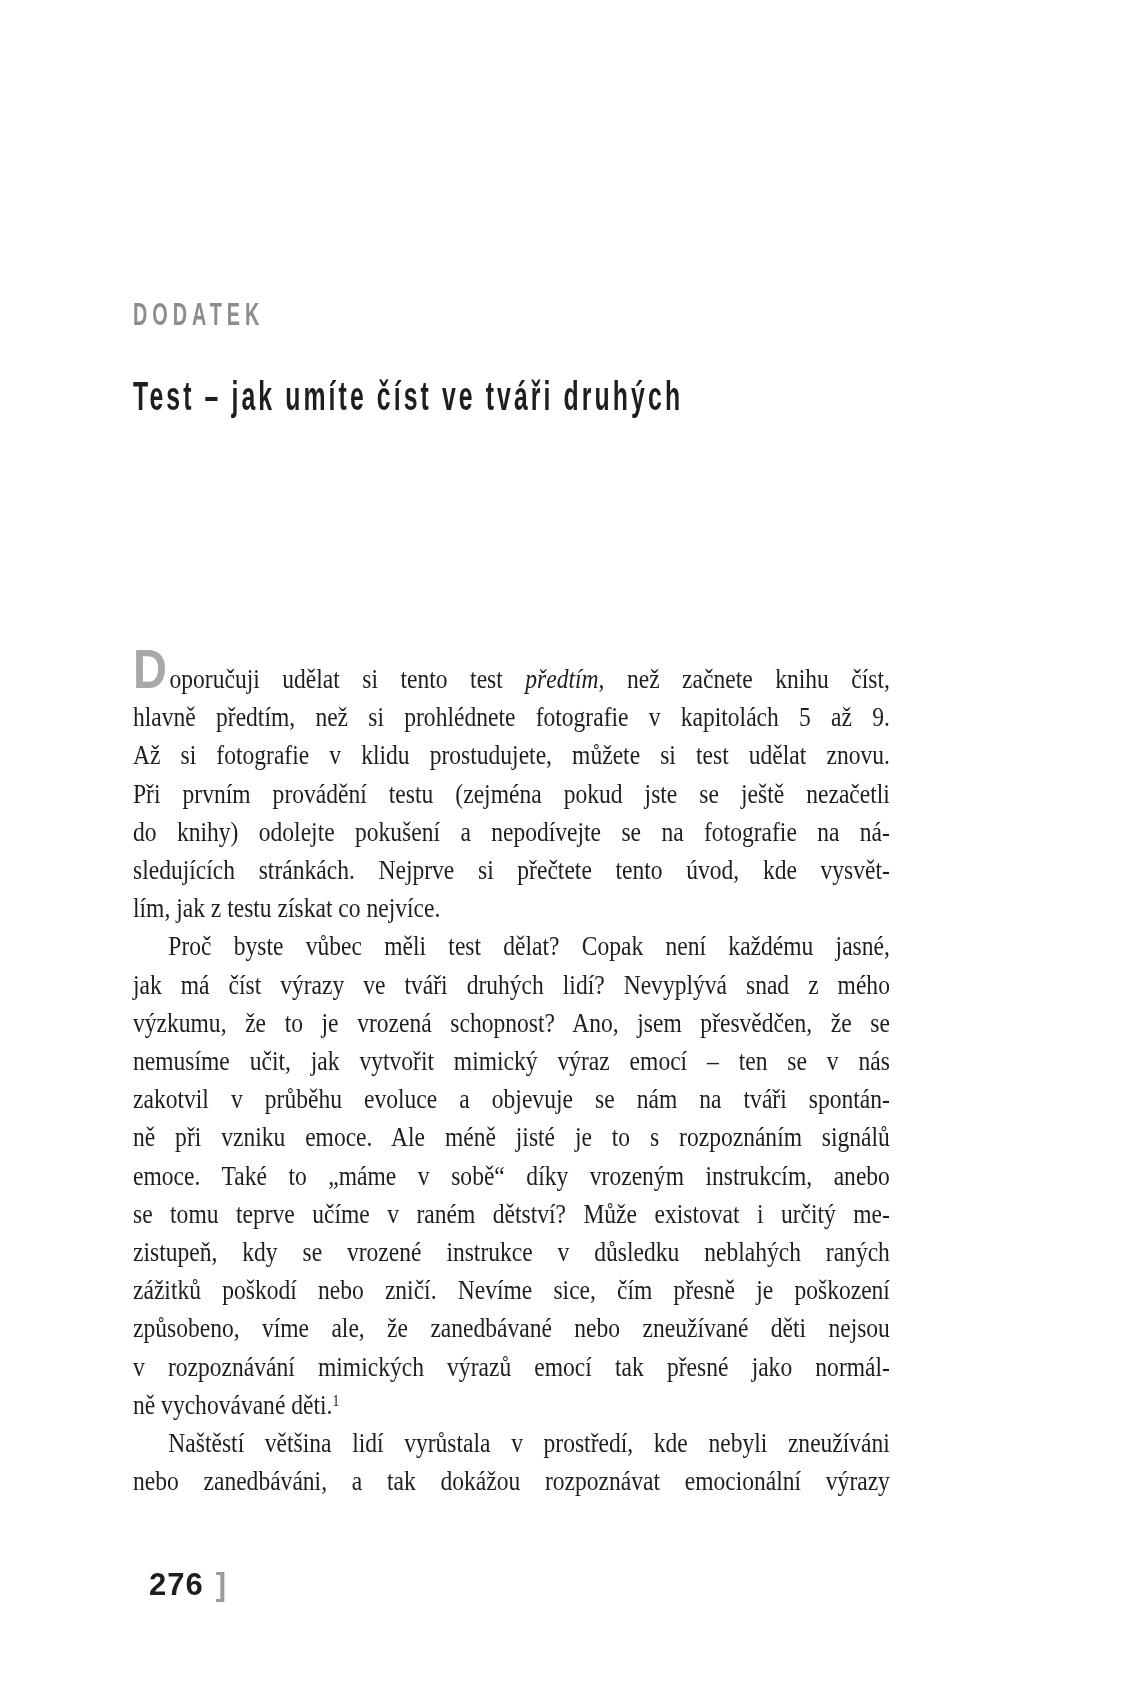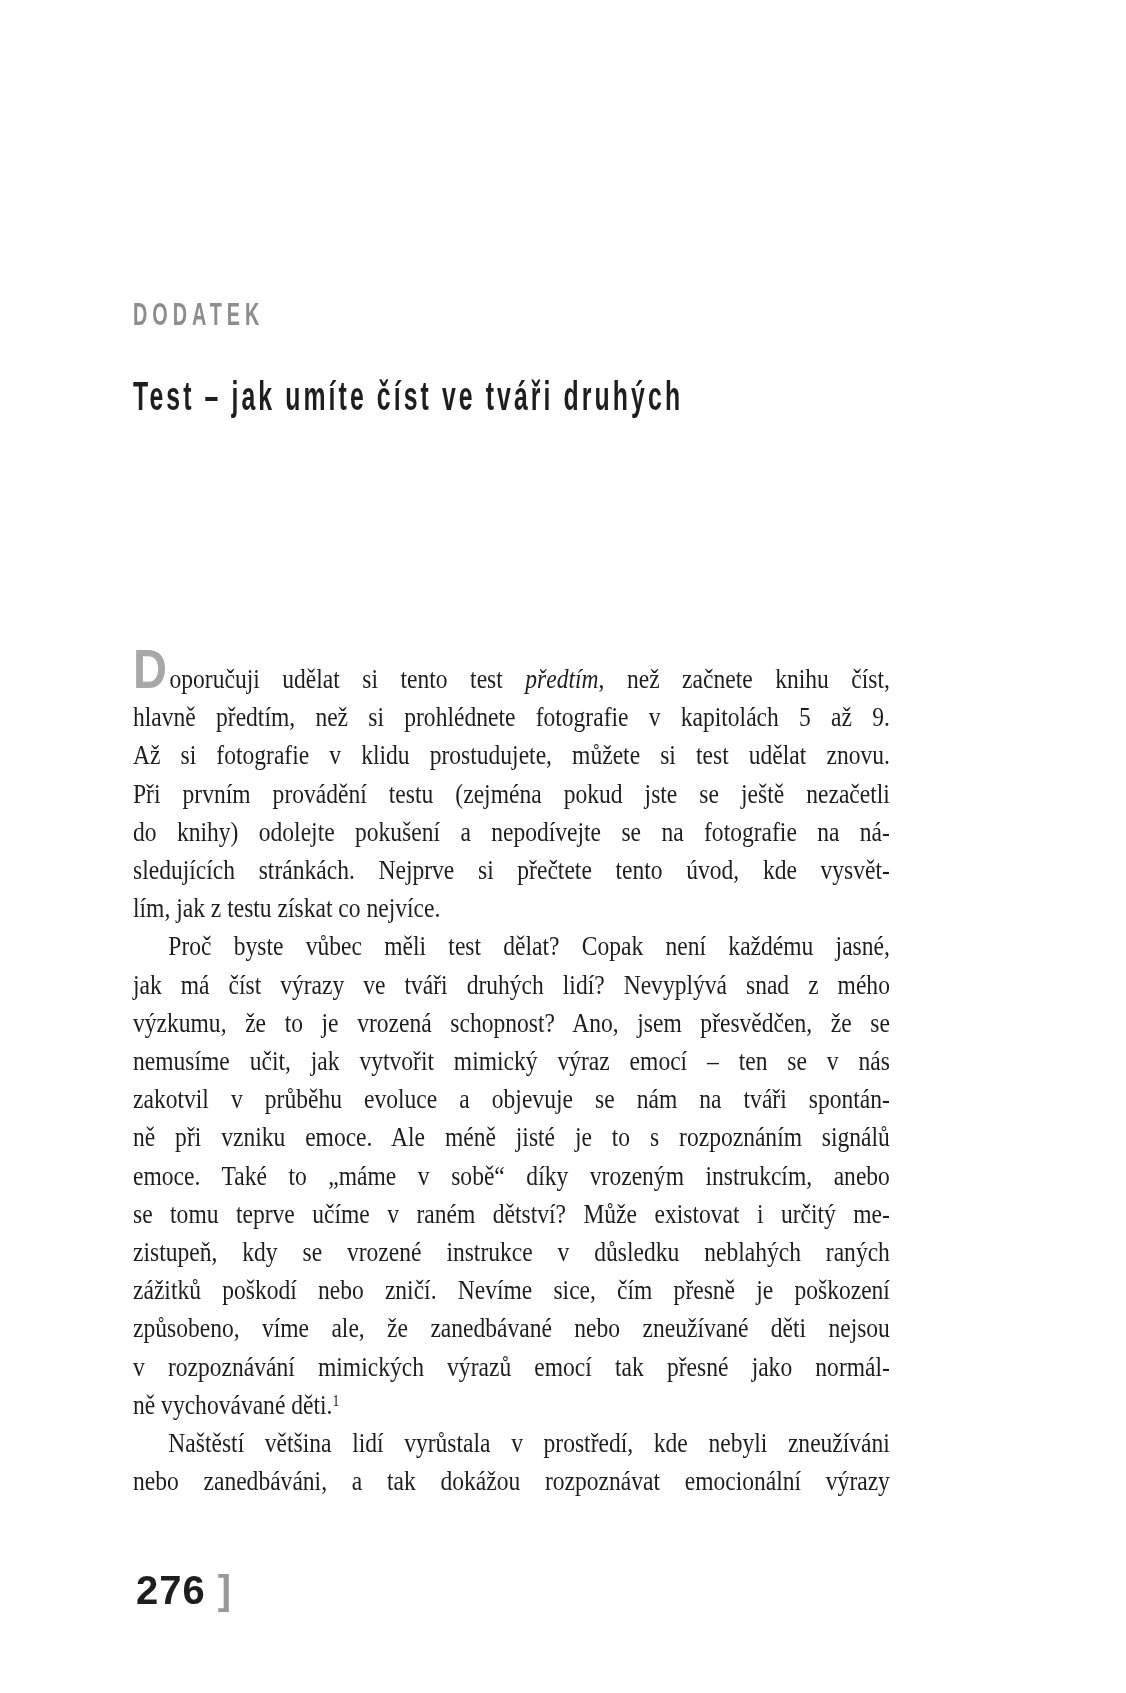--- a/index.html
+++ b/index.html
@@ -69,25 +69,25 @@
   i { font-style: italic; }
   sup.fnref {
     font-size: 0.58em;
     vertical-align: baseline;
     position: relative;
     top: -0.48em;
     line-height: 0;
   }
   .footer {
     position: absolute;
-    left: 136px;
+    left: 149px;
     top: 1568px;
     font-family: "Liberation Sans", sans-serif;
     font-weight: bold;
-    font-size: 40px;
+    font-size: 31px;
     line-height: 1.1;
   }
   .pagenum { color: var(--text-color, #1e1e1e); letter-spacing: 1px; }
   .bracket { color: var(--bracket-color, #9a9a9a); margin-left: 12px; }
 </style>
 </head>
 <body>
 
 <div class="page">
   <div class="kicker">DODATEK</div>

